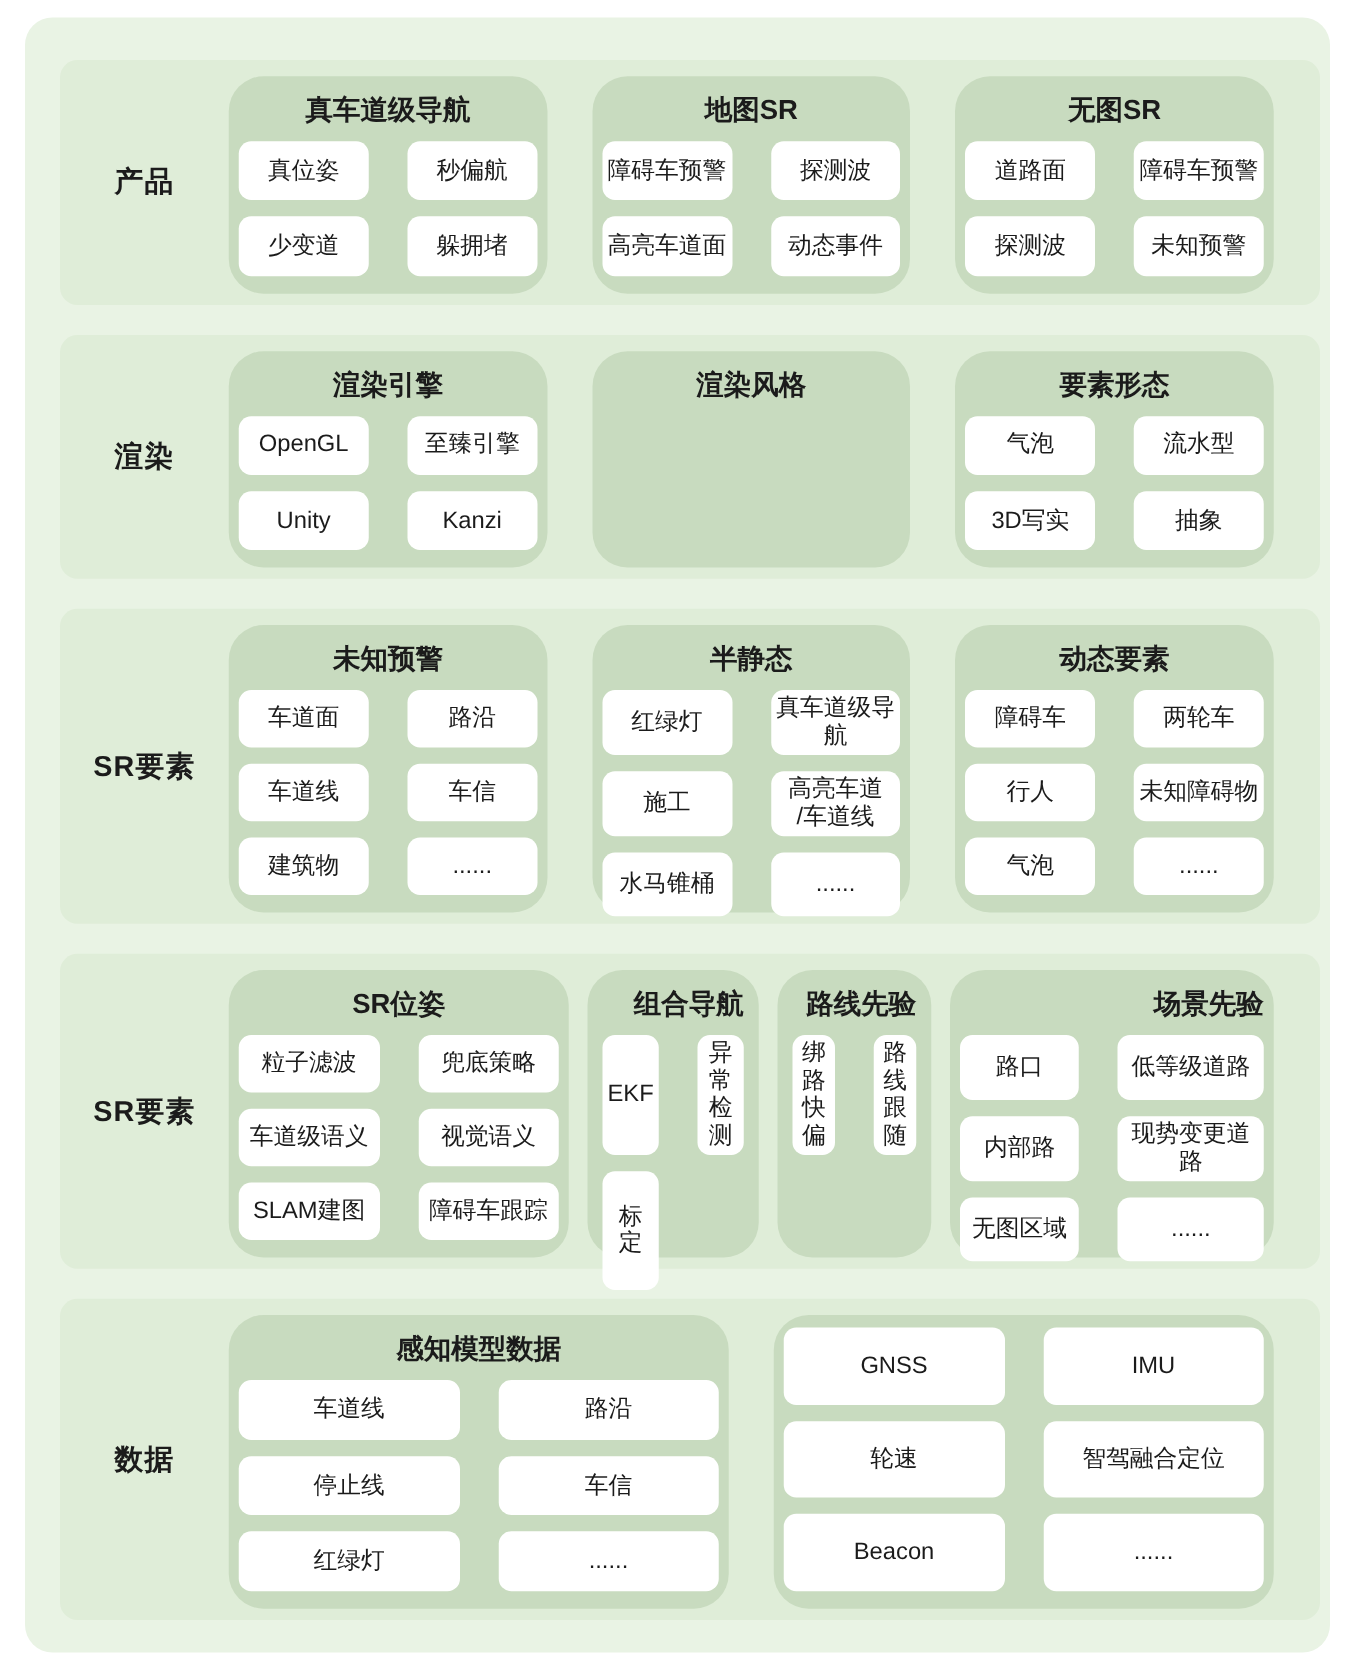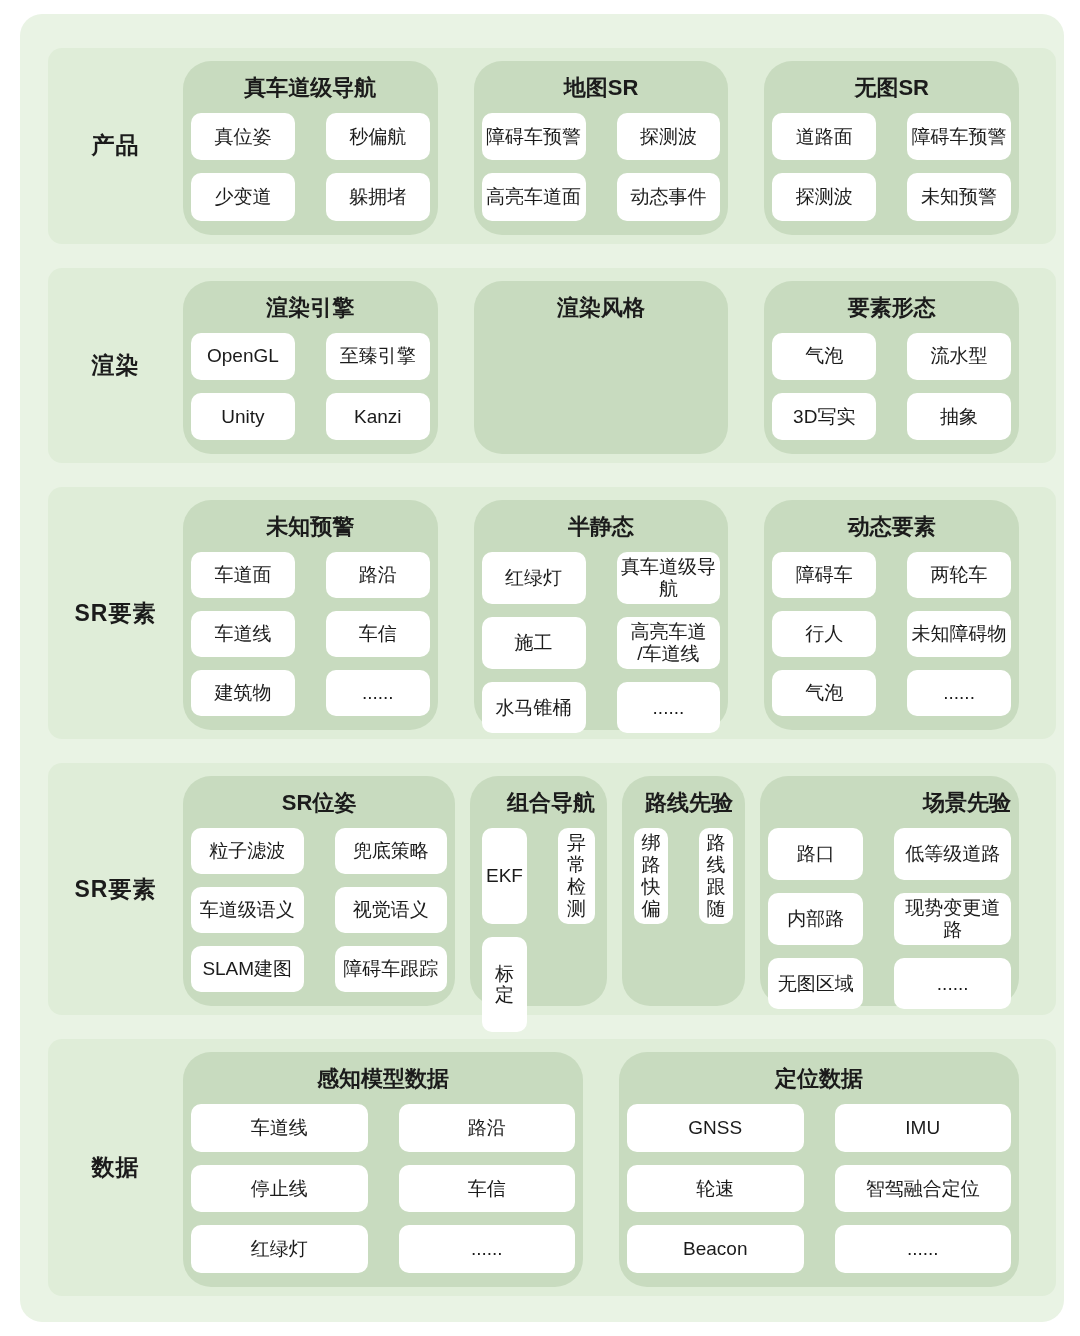--- a/index.html
+++ b/index.html
@@ -232,21 +232,20 @@
           <div class="chips cols-2">
             <div class="chip">车道线</div>
             <div class="chip">路沿</div>
             <div class="chip">停止线</div>
             <div class="chip">车信</div>
             <div class="chip">红绿灯</div>
             <div class="chip">......</div>
           </div>
         </div>
         <div class="group">
-          <div class="group-title">定位数据</div>
           <div class="chips cols-2">
             <div class="chip">GNSS</div>
             <div class="chip">IMU</div>
             <div class="chip">轮速</div>
             <div class="chip">智驾融合定位</div>
             <div class="chip">Beacon</div>
             <div class="chip">......</div>
           </div>
         </div>
       </div>

